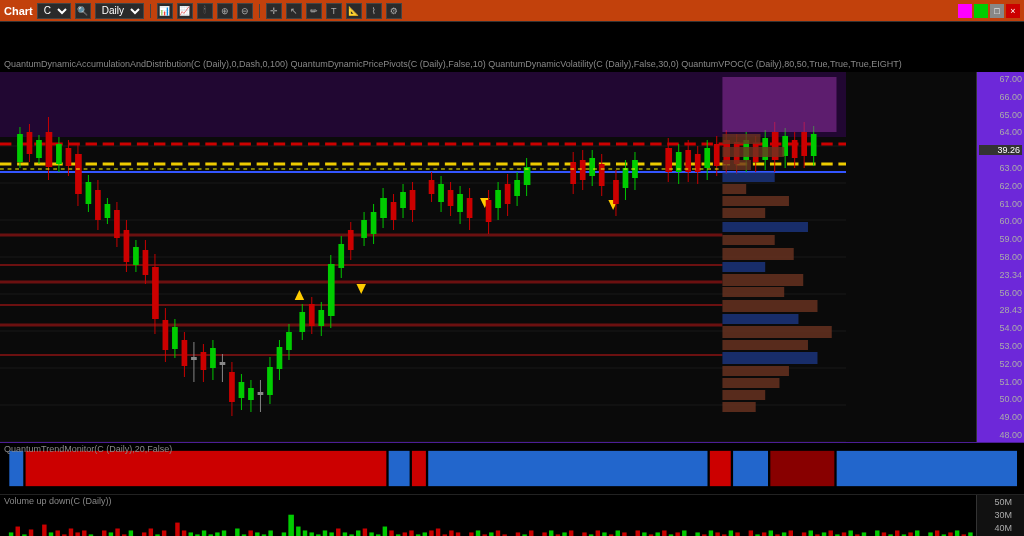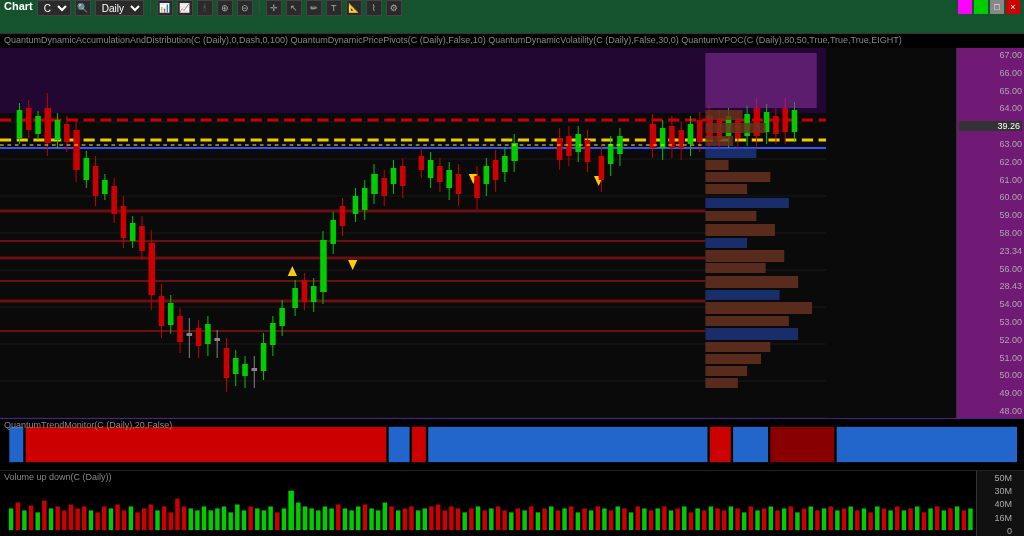--- a/index.html
+++ b/index.html
@@ -1,24 +1,24 @@
 <!DOCTYPE html>
 <html><head>
   <meta charset="utf-8">
   <style>
     * { margin: 0; padding: 0; box-sizing: border-box; }
     body { width: 1024px; height: 536px; overflow: hidden; background: #000; font-family: Arial, sans-serif; font-size: 11px; color: #ccc; }
 
     
     .toolbar {
-      height: 34px;
-      background: #14532d;
+      height: 22px;
+      background: #c2410c;
       border-bottom: 1px solid #333;
       display: flex;
-      align-items: flex-start;
+      align-items: center;
       padding: 0 4px;
       gap: 4px;
     }
     .toolbar-label {
       color: #fff;
       font-size: 11px;
       font-weight: bold;
     }
     .toolbar select {
       background: #2a2a2a;
@@ -47,20 +47,21 @@
 
     
     .indicator-bar {
       height: 14px;
       background: #000;
       padding: 1px 4px;
       font-size: 9px;
       color: #888;
       white-space: nowrap;
       overflow: hidden;
+      margin-top: 36px;
     }
 
     
     .chart-container {
       display: flex;
       width: 1024px;
       height: 370px;
       background: #000;
       position: relative;
       overflow: hidden;
@@ -68,22 +69,22 @@
 
     .chart-main {
       flex: 1;
       position: relative;
       background: #0a0a0a;
       overflow: hidden;
     }
 
     
     .price-axis {
-      width: 68px;
-      background: #701a75;
+      width: 48px;
+      background: #6d28d9;
       border-left: 1px solid #333;
       position: relative;
       display: flex;
       flex-direction: column;
       justify-content: space-between;
       padding: 2px 2px;
     }
     .price-label {
       font-size: 9px;
       color: #aaa;

